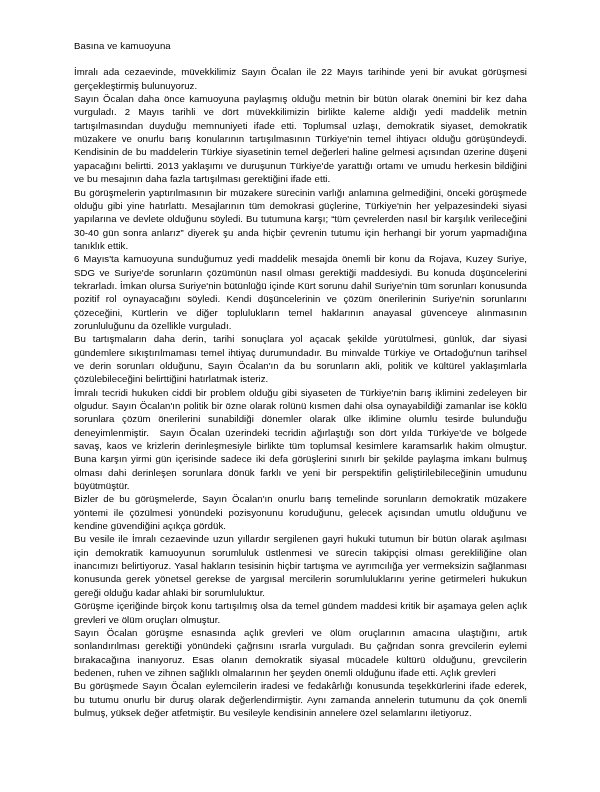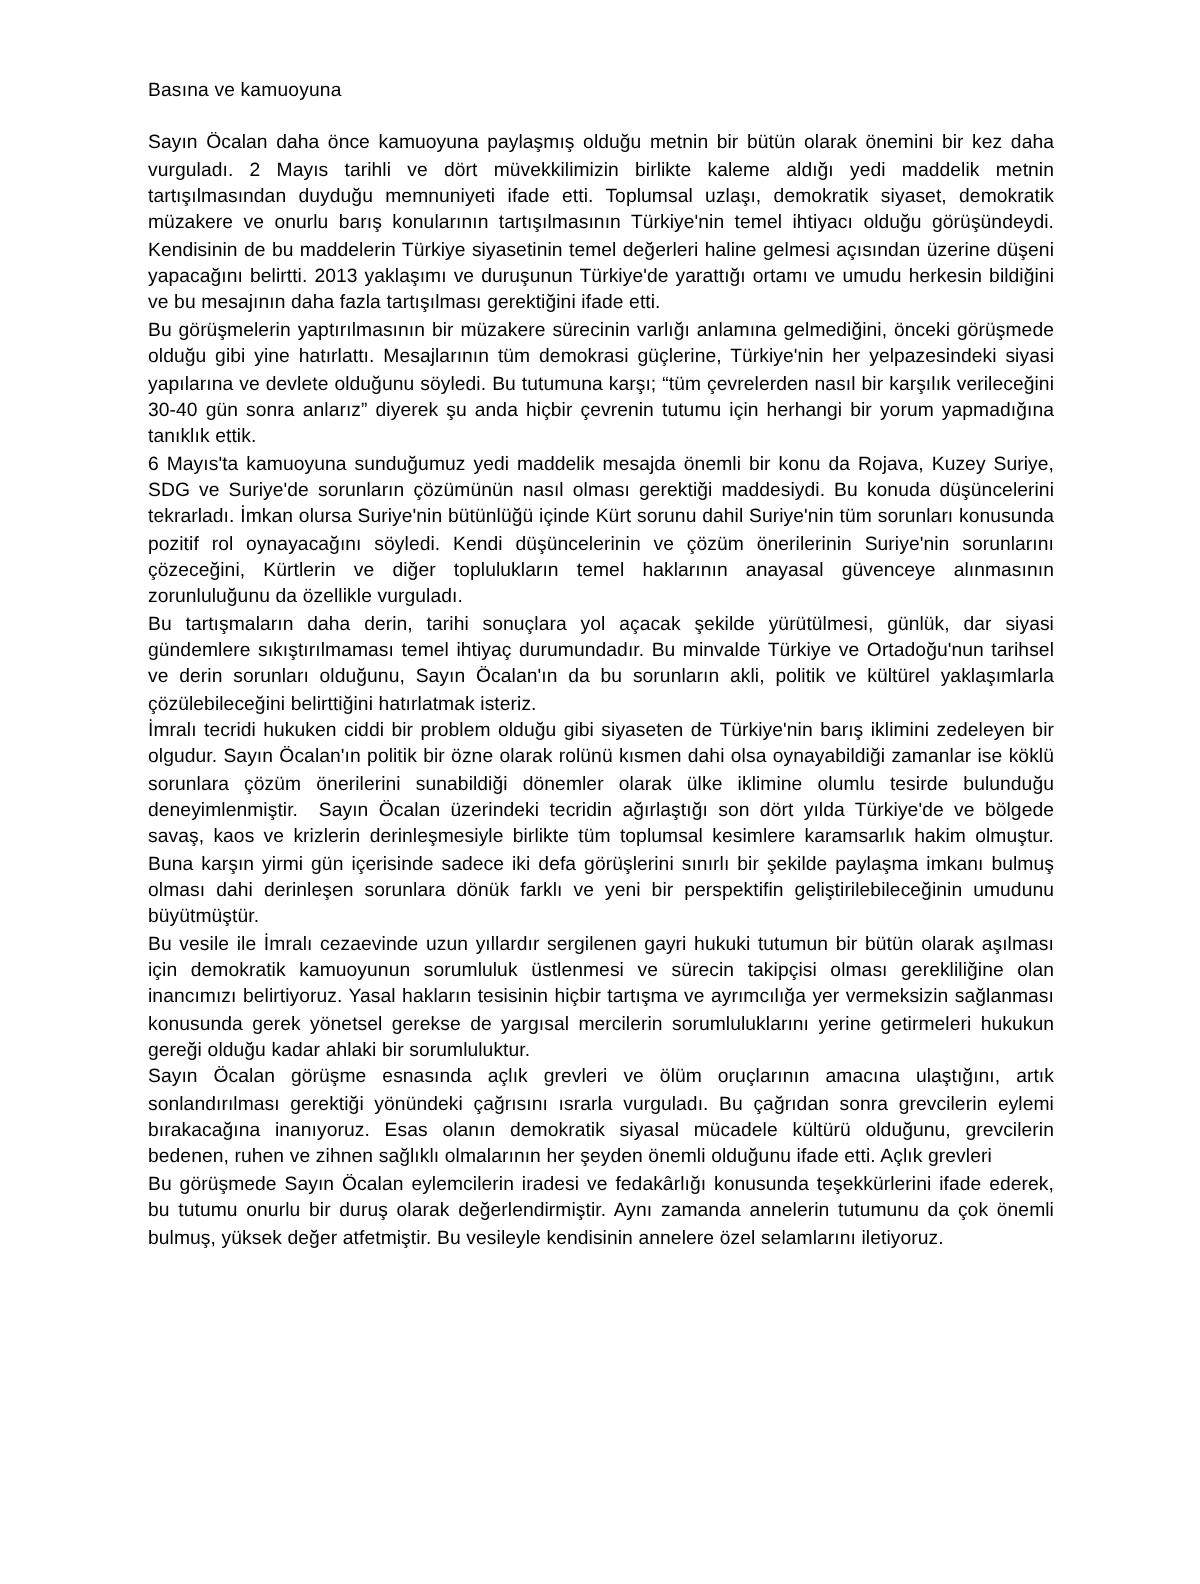--- a/index.html
+++ b/index.html
@@ -50,23 +50,26 @@
   }
 </style>
 </head>
 <body>
 
 <div class="page">
 
   <div class="doc-heading">Basına ve kamuoyuna</div>
 
   <div class="doc-body">
+    <p>İmralı ada cezaevinde, müvekkilimiz Sayın Öcalan ile 22 Mayıs tarihinde yeni bir avukat görüşmesi gerçekleştirmiş bulunuyoruz.</p>
     <p>Sayın Öcalan daha önce kamuoyuna paylaşmış olduğu metnin bir bütün olarak önemini bir kez daha vurguladı. 2 Mayıs tarihli ve dört müvekkilimizin birlikte kaleme aldığı yedi maddelik metnin tartışılmasından duyduğu memnuniyeti ifade etti. Toplumsal uzlaşı, demokratik siyaset, demokratik müzakere ve onurlu barış konularının tartışılmasının Türkiye'nin temel ihtiyacı olduğu görüşündeydi. Kendisinin de bu maddelerin Türkiye siyasetinin temel değerleri haline gelmesi açısından üzerine düşeni yapacağını belirtti. 2013 yaklaşımı ve duruşunun Türkiye'de yarattığı ortamı ve umudu herkesin bildiğini ve bu mesajının daha fazla tartışılması gerektiğini ifade etti.</p>
     <p>Bu görüşmelerin yaptırılmasının bir müzakere sürecinin varlığı anlamına gelmediğini, önceki görüşmede olduğu gibi yine hatırlattı. Mesajlarının tüm demokrasi güçlerine, Türkiye'nin her yelpazesindeki siyasi yapılarına ve devlete olduğunu söyledi. Bu tutumuna karşı; “tüm çevrelerden nasıl bir karşılık verileceğini 30-40 gün sonra anlarız” diyerek şu anda hiçbir çevrenin tutumu için herhangi bir yorum yapmadığına tanıklık ettik.</p>
     <p>6 Mayıs'ta kamuoyuna sunduğumuz yedi maddelik mesajda önemli bir konu da Rojava, Kuzey Suriye, SDG ve Suriye'de sorunların çözümünün nasıl olması gerektiği maddesiydi. Bu konuda düşüncelerini tekrarladı. İmkan olursa Suriye'nin bütünlüğü içinde Kürt sorunu dahil Suriye'nin tüm sorunları konusunda pozitif rol oynayacağını söyledi. Kendi düşüncelerinin ve çözüm önerilerinin Suriye'nin sorunlarını çözeceğini, Kürtlerin ve diğer toplulukların temel haklarının anayasal güvenceye alınmasının zorunluluğunu da özellikle vurguladı.</p>
     <p>Bu tartışmaların daha derin, tarihi sonuçlara yol açacak şekilde yürütülmesi, günlük, dar siyasi gündemlere sıkıştırılmaması temel ihtiyaç durumundadır. Bu minvalde Türkiye ve Ortadoğu'nun tarihsel ve derin sorunları olduğunu, Sayın Öcalan'ın da bu sorunların akli, politik ve kültürel yaklaşımlarla çözülebileceğini belirttiğini hatırlatmak isteriz.</p>
     <p>İmralı tecridi hukuken ciddi bir problem olduğu gibi siyaseten de Türkiye'nin barış iklimini zedeleyen bir olgudur. Sayın Öcalan'ın politik bir özne olarak rolünü kısmen dahi olsa oynayabildiği zamanlar ise köklü sorunlara çözüm önerilerini sunabildiği dönemler olarak ülke iklimine olumlu tesirde bulunduğu deneyimlenmiştir.  Sayın Öcalan üzerindeki tecridin ağırlaştığı son dört yılda Türkiye'de ve bölgede savaş, kaos ve krizlerin derinleşmesiyle birlikte tüm toplumsal kesimlere karamsarlık hakim olmuştur. Buna karşın yirmi gün içerisinde sadece iki defa görüşlerini sınırlı bir şekilde paylaşma imkanı bulmuş olması dahi derinleşen sorunlara dönük farklı ve yeni bir perspektifin geliştirilebileceğinin umudunu büyütmüştür.</p>
+    <p>Bizler de bu görüşmelerde, Sayın Öcalan'ın onurlu barış temelinde sorunların demokratik müzakere yöntemi ile çözülmesi yönündeki pozisyonunu koruduğunu, gelecek açısından umutlu olduğunu ve kendine güvendiğini açıkça gördük.</p>
     <p>Bu vesile ile İmralı cezaevinde uzun yıllardır sergilenen gayri hukuki tutumun bir bütün olarak aşılması için demokratik kamuoyunun sorumluluk üstlenmesi ve sürecin takipçisi olması gerekliliğine olan inancımızı belirtiyoruz. Yasal hakların tesisinin hiçbir tartışma ve ayrımcılığa yer vermeksizin sağlanması konusunda gerek yönetsel gerekse de yargısal mercilerin sorumluluklarını yerine getirmeleri hukukun gereği olduğu kadar ahlaki bir sorumluluktur.</p>
+    <p>Görüşme içeriğinde birçok konu tartışılmış olsa da temel gündem maddesi kritik bir aşamaya gelen açlık grevleri ve ölüm oruçları olmuştur.</p>
     <p>Sayın Öcalan görüşme esnasında açlık grevleri ve ölüm oruçlarının amacına ulaştığını, artık sonlandırılması gerektiği yönündeki çağrısını ısrarla vurguladı. Bu çağrıdan sonra grevcilerin eylemi bırakacağına inanıyoruz. Esas olanın demokratik siyasal mücadele kültürü olduğunu, grevcilerin bedenen, ruhen ve zihnen sağlıklı olmalarının her şeyden önemli olduğunu ifade etti. Açlık grevleri</p>
     <p>Bu görüşmede Sayın Öcalan eylemcilerin iradesi ve fedakârlığı konusunda teşekkürlerini ifade ederek, bu tutumu onurlu bir duruş olarak değerlendirmiştir. Aynı zamanda annelerin tutumunu da çok önemli bulmuş, yüksek değer atfetmiştir. Bu vesileyle kendisinin annelere özel selamlarını iletiyoruz.</p>
   </div>
 
 </div>
 
 </body></html>

